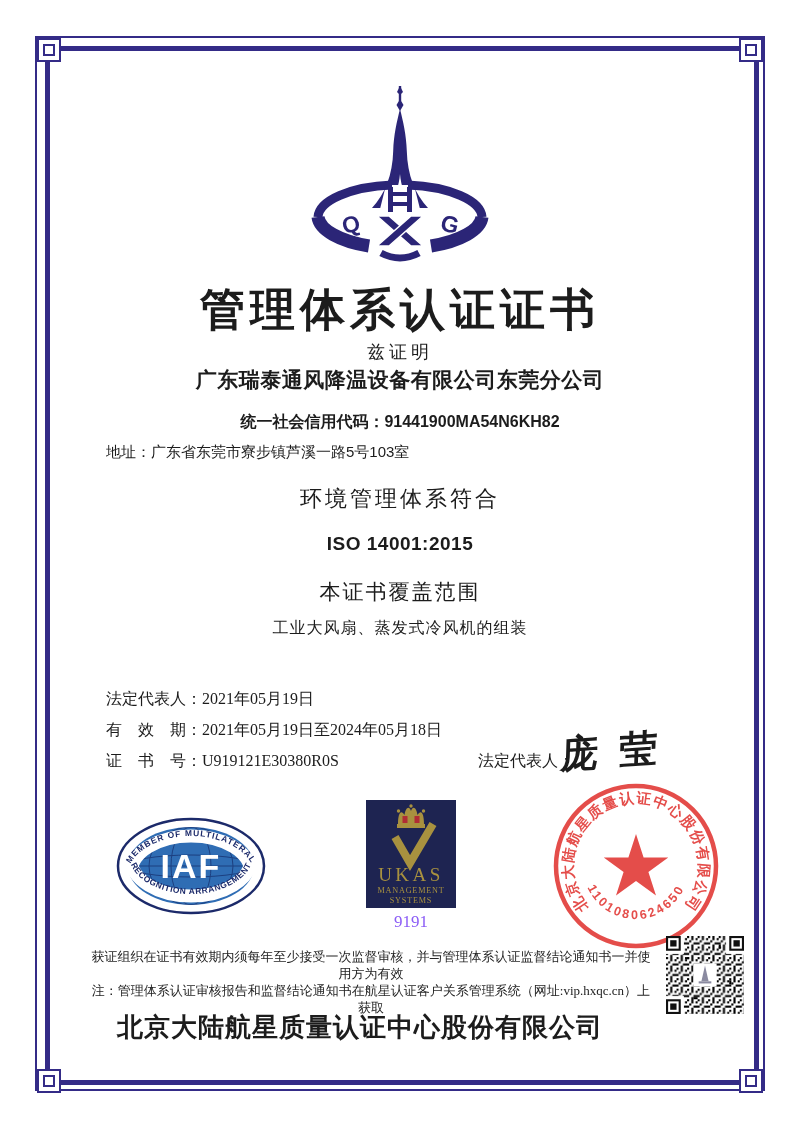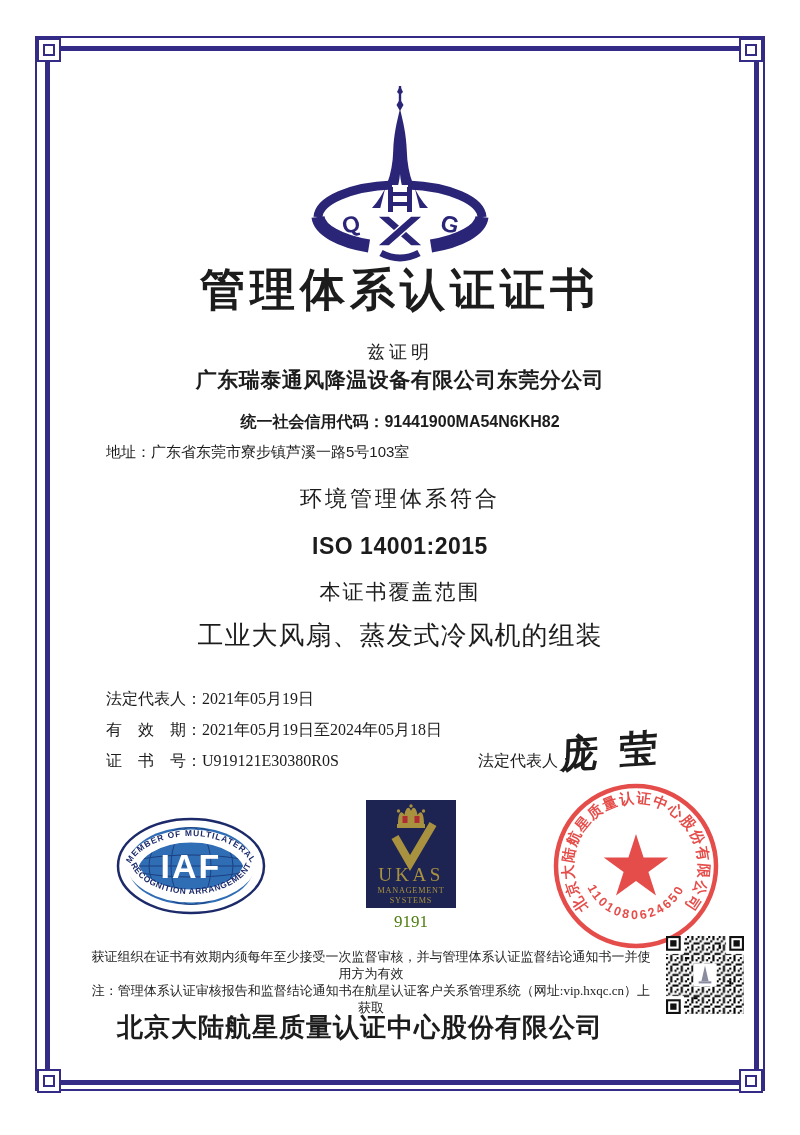--- a/index.html
+++ b/index.html
@@ -10,41 +10,41 @@
                border:2px solid #342b87;}
   .frame-inner{position:absolute;left:45px;top:46px;width:704px;height:1029px;
                border:5px solid #342b87;}
   .knot{position:absolute;width:20px;height:20px;background:#fff;border:2px solid #342b87;}
   .knot::after{content:"";position:absolute;inset:4px;border:2px solid #342b87;}
   .knot.tl{left:37px;top:38px;}  .knot.tr{right:37px;top:38px;}
   .knot.bl{left:37px;bottom:42px;} .knot.br{right:37px;bottom:42px;}
   
   .center{position:absolute;left:0;right:0;text-align:center;}
   .emblem{position:absolute;left:288px;top:86px;width:224px;height:182px;}
-  .title{top:260px;font-size:45px;font-weight:800;letter-spacing:5px;}
+  .title{top:280px;font-size:45px;font-weight:800;letter-spacing:5px;}
   .certify{top:340px;font-size:18px;font-family:"Liberation Serif",serif;letter-spacing:4px;}
   .company{top:366px;font-size:21px;font-weight:800;letter-spacing:0.5px;}
   .creditcode{top:412px;font-size:16px;font-weight:700;}
   .address{position:absolute;left:106px;top:443px;font-size:15px;}
   .system{top:484px;font-size:22px;font-family:"Liberation Serif",serif;letter-spacing:3px;}
-  .standard{top:533px;font-size:23px;font-weight:800;letter-spacing:0.5px;}
+  .standard{top:533px;font-size:19px;font-weight:800;letter-spacing:0.5px;}
   .scopehead{top:578px;font-size:21px;font-family:"Liberation Serif",serif;letter-spacing:2px;}
-  .scope{top:618px;font-size:26px;font-family:"Liberation Serif",serif;letter-spacing:1px;}
+  .scope{top:618px;font-size:16px;font-family:"Liberation Serif",serif;letter-spacing:1px;}
   .field{position:absolute;font-size:16px;font-family:"Liberation Serif",serif;white-space:nowrap;}
   .f-init{left:106px;top:689px;} .f-issue{left:458px;top:689px;}
   .f-valid{left:106px;top:720px;} .f-no{left:106px;top:751px;}
   .f-legal{left:478px;top:751px;}
   .signature{position:absolute;left:560px;top:726px;font-size:38px;font-weight:700;
              font-family:"Liberation Serif",serif;transform:rotate(-4deg) skewX(-6deg);
              letter-spacing:6px;}
   
   .iaf{position:absolute;left:116px;top:816px;width:150px;height:100px;}
   .ukas{position:absolute;left:366px;top:800px;width:90px;height:108px;}
   .ukas-num{position:absolute;left:366px;top:912px;width:90px;text-align:center;
-            font-size:17px;font-family:"Liberation Serif",serif;color:#4d7c0f;}
+            font-size:17px;font-family:"Liberation Serif",serif;color:#8b5cf6;}
   .seal{position:absolute;left:546px;top:776px;width:180px;height:180px;opacity:.93;}
   .qr{position:absolute;left:666px;top:936px;width:78px;height:78px;}
   
   .notes{position:absolute;left:88px;top:948px;width:566px;text-align:center;
          font-size:13px;line-height:17px;font-family:"Liberation Serif",serif;color:#242424;}
   .issuer{position:absolute;left:70px;top:1010px;width:580px;text-align:center;
           font-size:26px;font-weight:800;letter-spacing:1px;}
 </style>
 </head>
 <body>

